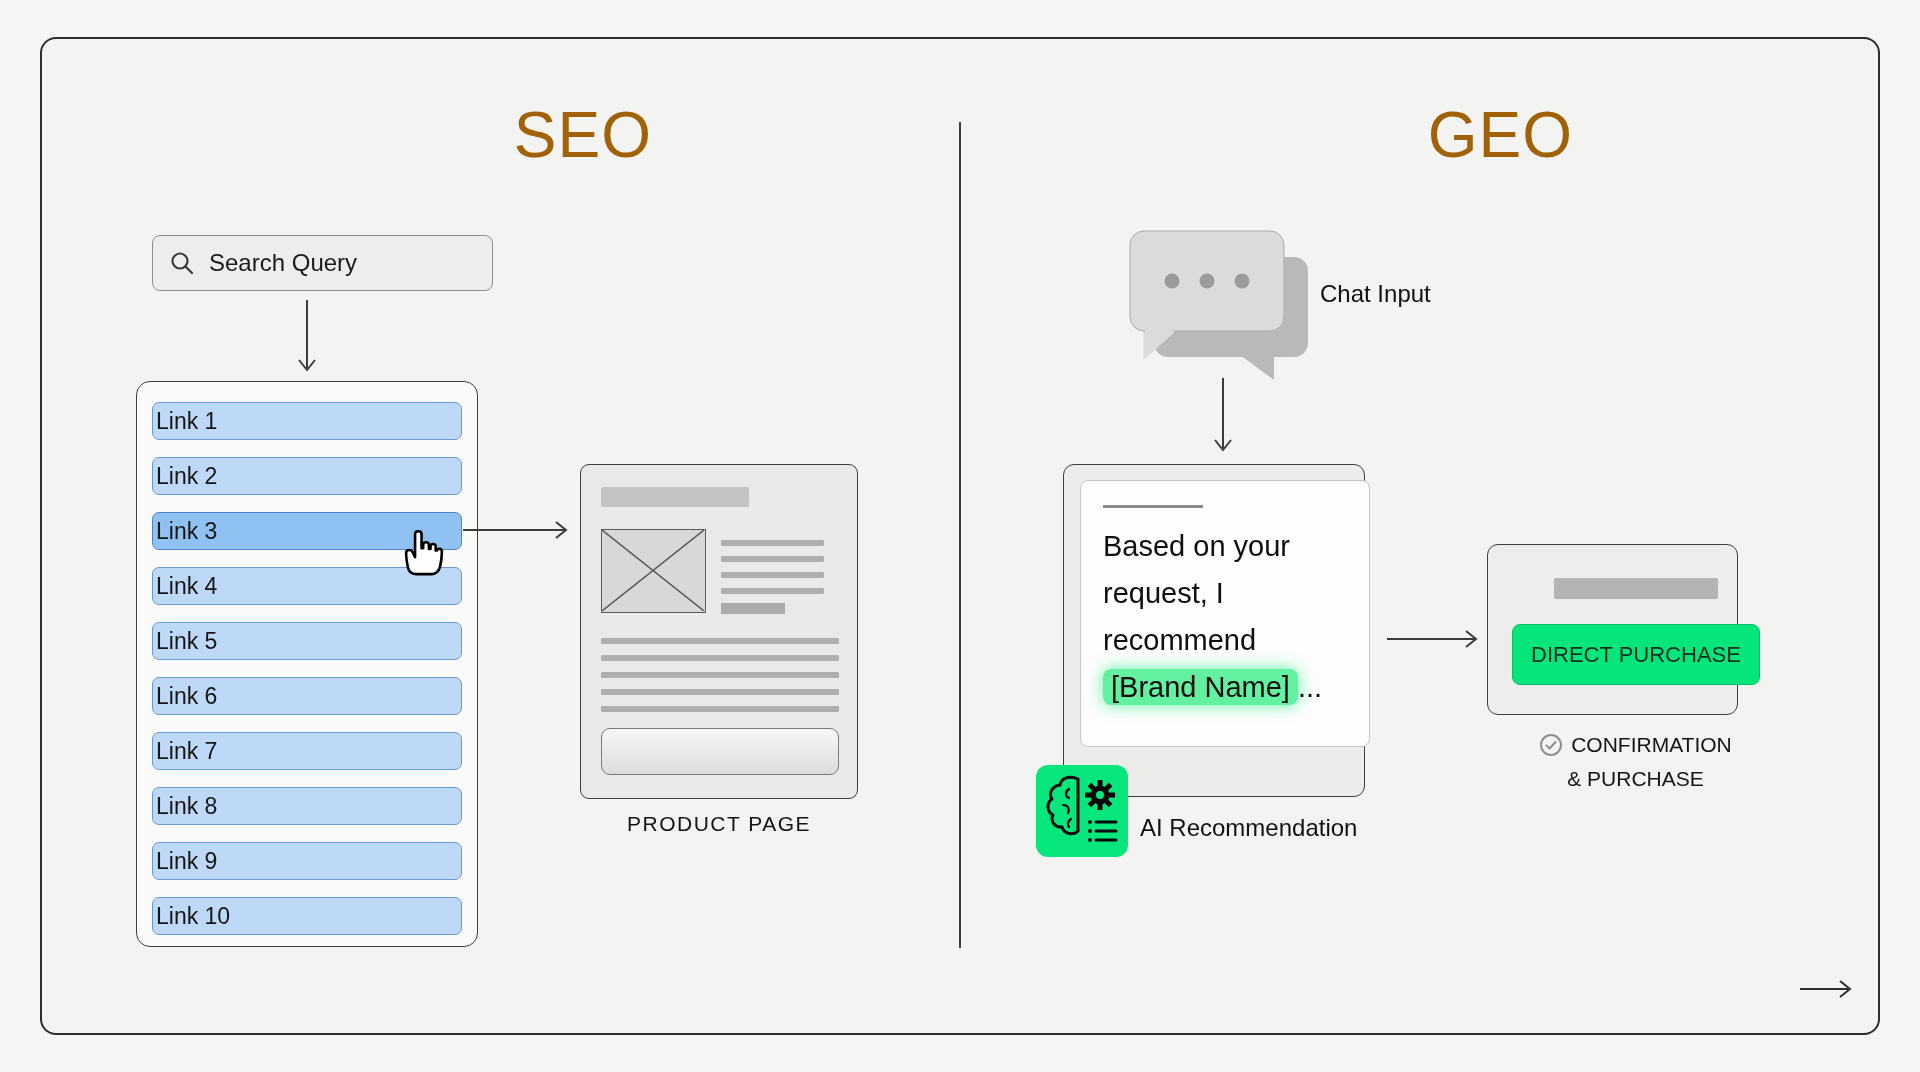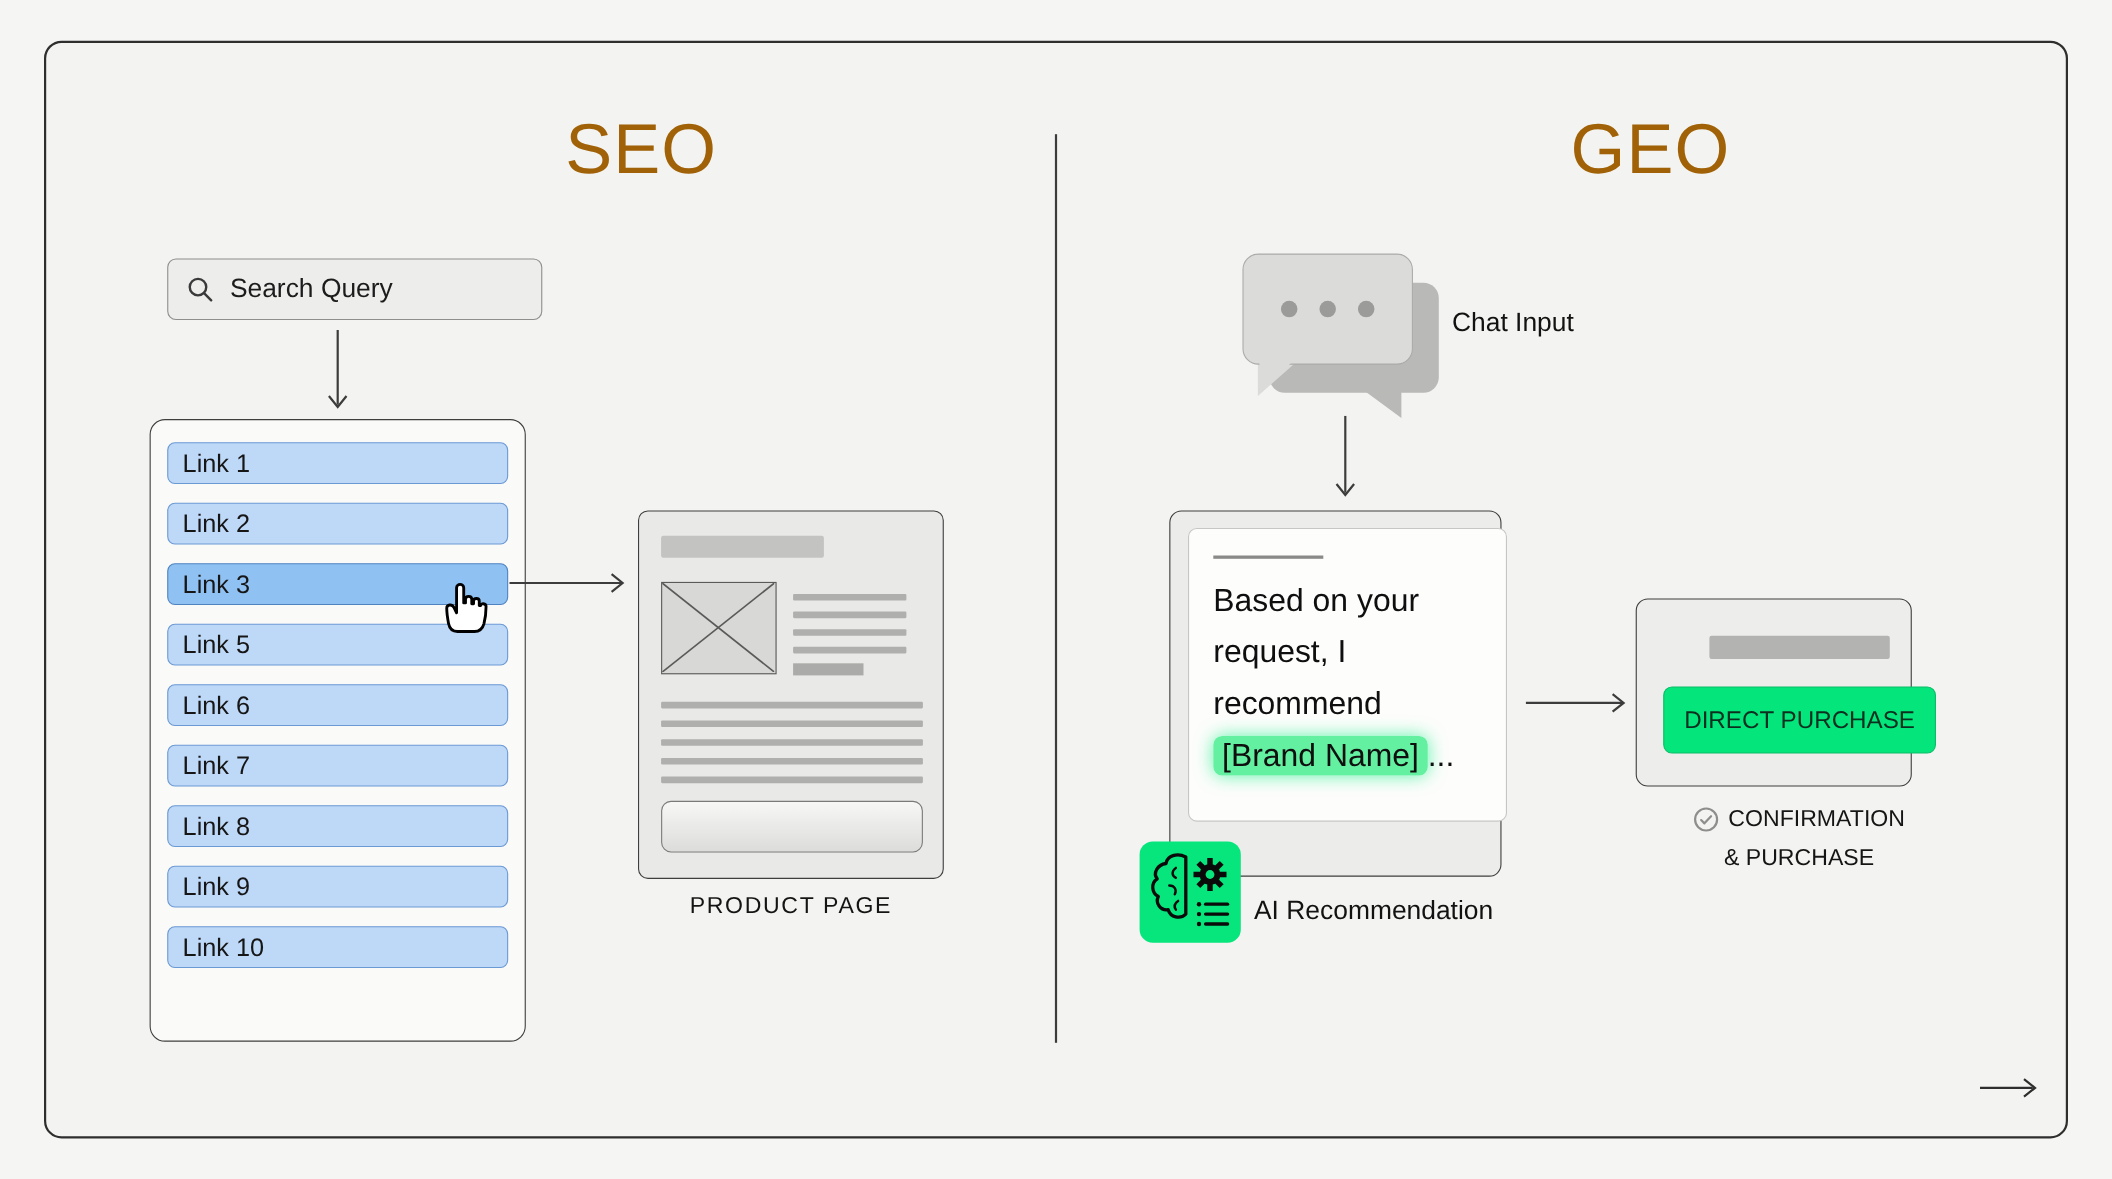--- a/index.html
+++ b/index.html
@@ -29,21 +29,21 @@
   }
   .search-box span{font-size:24px;color:#1c1c1c;}
   .links-panel{
     left:136px;top:381px;width:342px;height:566px;box-sizing:border-box;
     background:#fafaf8;border:1.5px solid #3e3e3e;border-radius:14px;
     display:flex;flex-direction:column;gap:17px;padding:20px 15px 12px 15px;
   }
   .link{
     height:38px;box-sizing:border-box;flex:0 0 38px;
     background:#BED8F8;border:1.5px solid #6B99D3;border-radius:7px;
-    display:flex;align-items:center;padding-left:13px;
+    display:flex;align-items:center;padding-left:3px;
     font-size:23px;color:#161616;
   }
   .link.selected{background:#8FC2F3;border-color:#4F83BF;}
 
   .product-card{
     left:580px;top:464px;width:278px;height:335px;box-sizing:border-box;
     background:#E9E9E7;border:1.5px solid #3E3E3E;border-radius:9px;
   }
   .pc-titlebar{left:20px;top:22px;width:148px;height:20px;background:#C3C3C1;border-radius:2px;}
   .pc-imgbox{left:20px;top:64px;width:105px;height:84px;background:#D8D8D6;border:1.5px solid #5a5a5a;box-sizing:border-box;}
@@ -120,20 +120,21 @@
 
 <svg class="abs" style="left:296px;top:300px;" width="22" height="78" viewBox="0 0 22 78">
   <line x1="11" y1="0" x2="11" y2="68" stroke="#3c3c3c" stroke-width="2"></line>
   <polyline points="3,60 11,70 19,60" fill="none" stroke="#3c3c3c" stroke-width="2"></polyline>
 </svg>
 
 <div class="abs links-panel">
   <div class="link">Link 1</div>
   <div class="link">Link 2</div>
   <div class="link selected">Link 3</div>
+  <div class="link">Link 4</div>
   <div class="link">Link 5</div>
   <div class="link">Link 6</div>
   <div class="link">Link 7</div>
   <div class="link">Link 8</div>
   <div class="link">Link 9</div>
   <div class="link">Link 10</div>
 </div>
 
 <svg class="abs" style="left:398px;top:524px;" width="52" height="58" viewBox="0 0 32 34">
   <path d="M11 30 C8 30 6.5 28 6 25.5 C5.6 23.3 5 19.5 5 17 C5 14.8 8 14.5 9 16.5 L10.5 19.5 L10.5 5.5 C10.5 3 14.5 3 14.5 5.5 L14.5 14 L15.5 14 L15.5 12 C15.5 9.8 19 9.8 19 12 L19 14.5 L20 14.5 L20 13 C20 11 23.2 11 23.2 13 L23.2 15.5 L24 15.5 C24 14 27 14 27 16 C27 19 26.5 23 25.8 25.7 C25 28.5 23.5 30 20.5 30 Z" fill="#ffffff" stroke="#000000" stroke-width="1.6" stroke-linejoin="round"></path>

